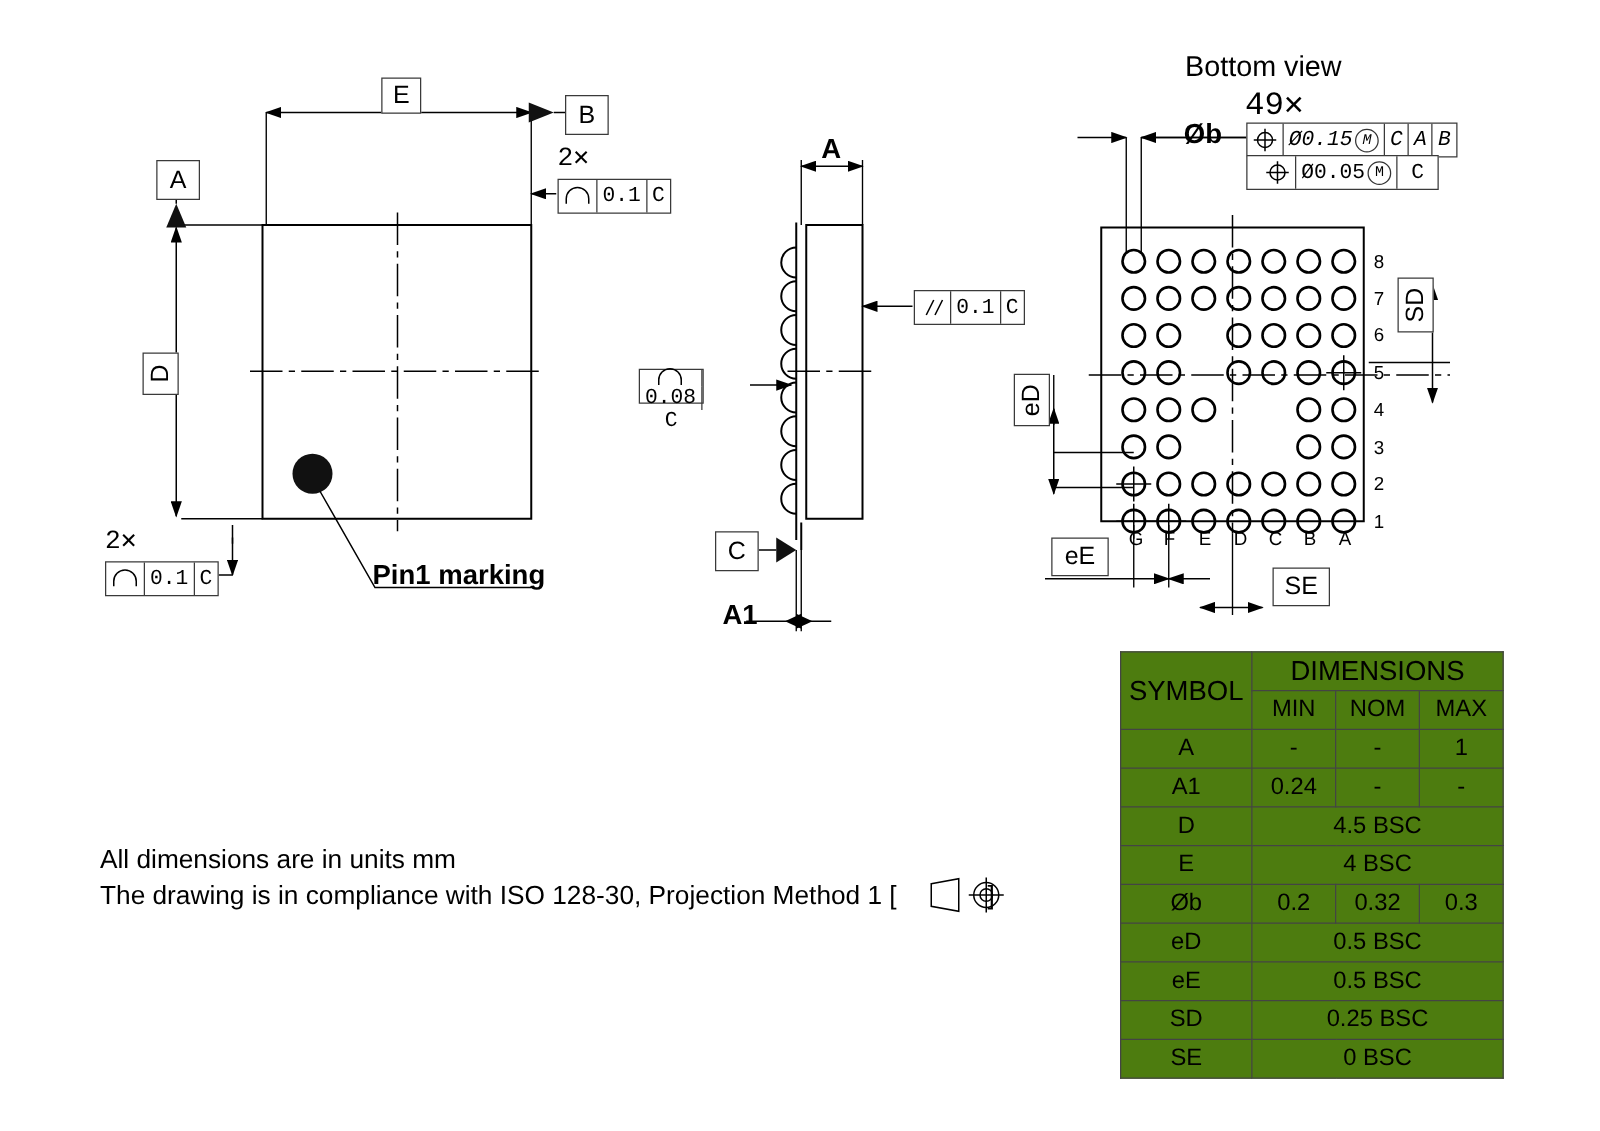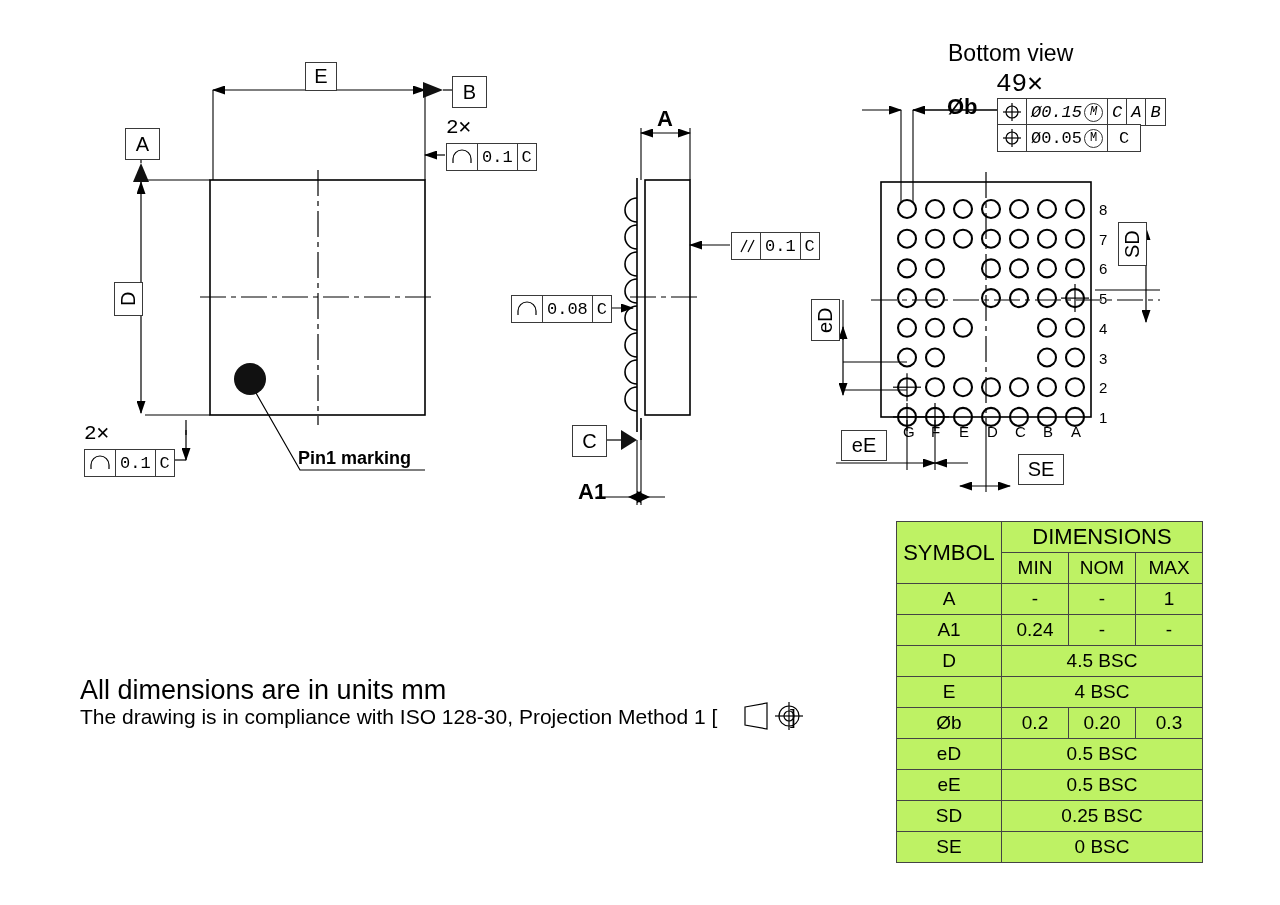--- a/index.html
+++ b/index.html
@@ -25,21 +25,21 @@
   .fcf .sym{padding:0 5px;}
 
   svg{position:absolute;left:0;top:0;overflow:visible;}
   .ln{stroke:#000;stroke-width:1.6;fill:none;}
   .lnthin{stroke:#000;stroke-width:1.2;fill:none;}
   .ctr{stroke:#000;stroke-width:1.2;fill:none;stroke-dasharray:26 5 5 5;}
   .ball{stroke:#000;stroke-width:2.1;fill:none;}
   .ext{stroke:#000;stroke-width:1.1;fill:none;}
 
   
-  table.dim{border-collapse:collapse;background:#bef264;}
+  table.dim{border-collapse:collapse;background:#4d7c0f;}
   table.dim td,table.dim th{border:1.4px solid #444;text-align:center;
       font-size:19px;font-weight:normal;font-family:"Liberation Sans",sans-serif;
       padding:0;height:30px;}
   table.dim .hdr{font-size:22px;}
   table.dim .sym{width:104px;}
   table.dim .v{width:66px;}
 </style>
 </head>
 <body>
 
@@ -288,42 +288,42 @@
 <div class="abs fcf" style="left:84px;top:449px;">
   <div class="sym">
     <svg width="20" height="13" style="position:static;">
         <path d="M1,12 L1,8 A9,9 0 0,1 19,8 L19,12" class="lnthin"></path>
       </svg>
   </div>
   <div>0.1</div>
   <div>C</div>
 </div>
 
-<div class="abs lbl" style="left:298px;top:449px;font-size:18px;font-weight:bold;">Pin1 marking</div>
+<div class="abs lbl" style="left:298px;top:449px;font-size:22px;font-weight:bold;">Pin1 marking</div>
 
 <div class="abs lbl" style="left:657px;top:108px;font-size:22px;font-weight:bold;">A</div>
 
 <div class="abs lbl" style="left:578px;top:481px;font-size:22px;font-weight:bold;">A1</div>
 
 <div class="abs boxtag" style="left:572px;top:425px;width:33px;height:30px;">
   <span>C</span>
 </div>
 
 <div class="abs fcf" style="left:731px;top:232px;">
   <div class="sym">
     <svg width="18" height="14" style="position:static;">
         <line x1="4" y1="13" x2="10" y2="1" class="lnthin"></line>
         <line x1="11" y1="13" x2="17" y2="1" class="lnthin"></line>
       </svg>
   </div>
   <div>0.1</div>
   <div>C</div>
 </div>
 
-<div class="abs fcf" style="left:511px;top:295px;">
+<div class="abs fcf" style="left:511px;top:295px;flex-direction:column;">
   <div class="sym">
     <svg width="20" height="13" style="position:static;">
         <path d="M1,12 L1,8 A9,9 0 0,1 19,8 L19,12" class="lnthin"></path>
       </svg>
   </div>
   <div>0.08</div>
   <div>C</div>
 </div>
 
 <div class="abs lbl" style="left:948px;top:42px;font-size:23px;">Bottom view</div>
@@ -342,21 +342,21 @@
   </div>
   <div style="display:flex;align-items:center;gap:2px;">
     <span>Ø0.15</span>
     <span style="display:inline-flex;align-items:center;justify-content:center;width:17px;height:17px;border:1.3px solid #333;border-radius:50%;font-size:12px;">M</span>
   </div>
   <div>C</div>
   <div>A</div>
   <div>B</div>
 </div>
 
-<div class="abs fcf" style="left:997px;top:124px;">
+<div class="abs fcf" style="left:997px;top:124px;padding-left:10px;">
   <div class="sym">
     <svg width="18" height="18" style="position:static;">
         <circle cx="9" cy="9" r="6" class="lnthin"></circle>
         <line x1="9" y1="0" x2="9" y2="18" class="lnthin"></line>
         <line x1="0" y1="9" x2="18" y2="9" class="lnthin"></line>
       </svg>
   </div>
   <div style="display:flex;align-items:center;gap:2px;">
     <span>Ø0.05</span>
     <span style="display:inline-flex;align-items:center;justify-content:center;width:17px;height:17px;border:1.3px solid #333;border-radius:50%;font-size:12px;">M</span>
@@ -393,21 +393,21 @@
 <div id="col-labels">
     <div class="abs lblsm" style="left: 903px; top: 424px;">G</div>
     <div class="abs lblsm" style="left: 931px; top: 424px;">F</div>
     <div class="abs lblsm" style="left: 959px; top: 424px;">E</div>
     <div class="abs lblsm" style="left: 987px; top: 424px;">D</div>
     <div class="abs lblsm" style="left: 1015px; top: 424px;">C</div>
     <div class="abs lblsm" style="left: 1043px; top: 424px;">B</div>
     <div class="abs lblsm" style="left: 1071px; top: 424px;">A</div>
   </div>
 
-<div class="abs lbl" style="left:80px;top:677px;font-size:27px;">All dimensions are in units mm</div>
+<div class="abs lbl" style="left:80px;top:677px;font-size:21px;">All dimensions are in units mm</div>
 <div class="abs lbl" style="left:80px;top:706px;font-size:21px;">The drawing is in compliance with ISO 128-30, Projection Method 1 [</div>
 <div class="abs lbl" style="left:790px;top:706px;font-size:21px;">]</div>
 
 <div class="abs" style="left:896px;top:521px;">
   <table class="dim">
     <thead>
       <tr>
         <th class="sym hdr" rowspan="2">SYMBOL</th>
         <th class="hdr" colspan="3">DIMENSIONS</th>
       </tr>
@@ -434,21 +434,21 @@
           <td class="sym">D</td>
           <td colspan="3">4.5 BSC</td>
         </tr>
         <tr>
           <td class="sym">E</td>
           <td colspan="3">4 BSC</td>
         </tr>
         <tr>
           <td class="sym">Øb</td>
           <td class="v">0.2</td>
-          <td class="v">0.20</td>
+          <td class="v">0.32</td>
           <td class="v">0.3</td>
         </tr>
         <tr>
           <td class="sym">eD</td>
           <td colspan="3">0.5 BSC</td>
         </tr>
         <tr>
           <td class="sym">eE</td>
           <td colspan="3">0.5 BSC</td>
         </tr>

